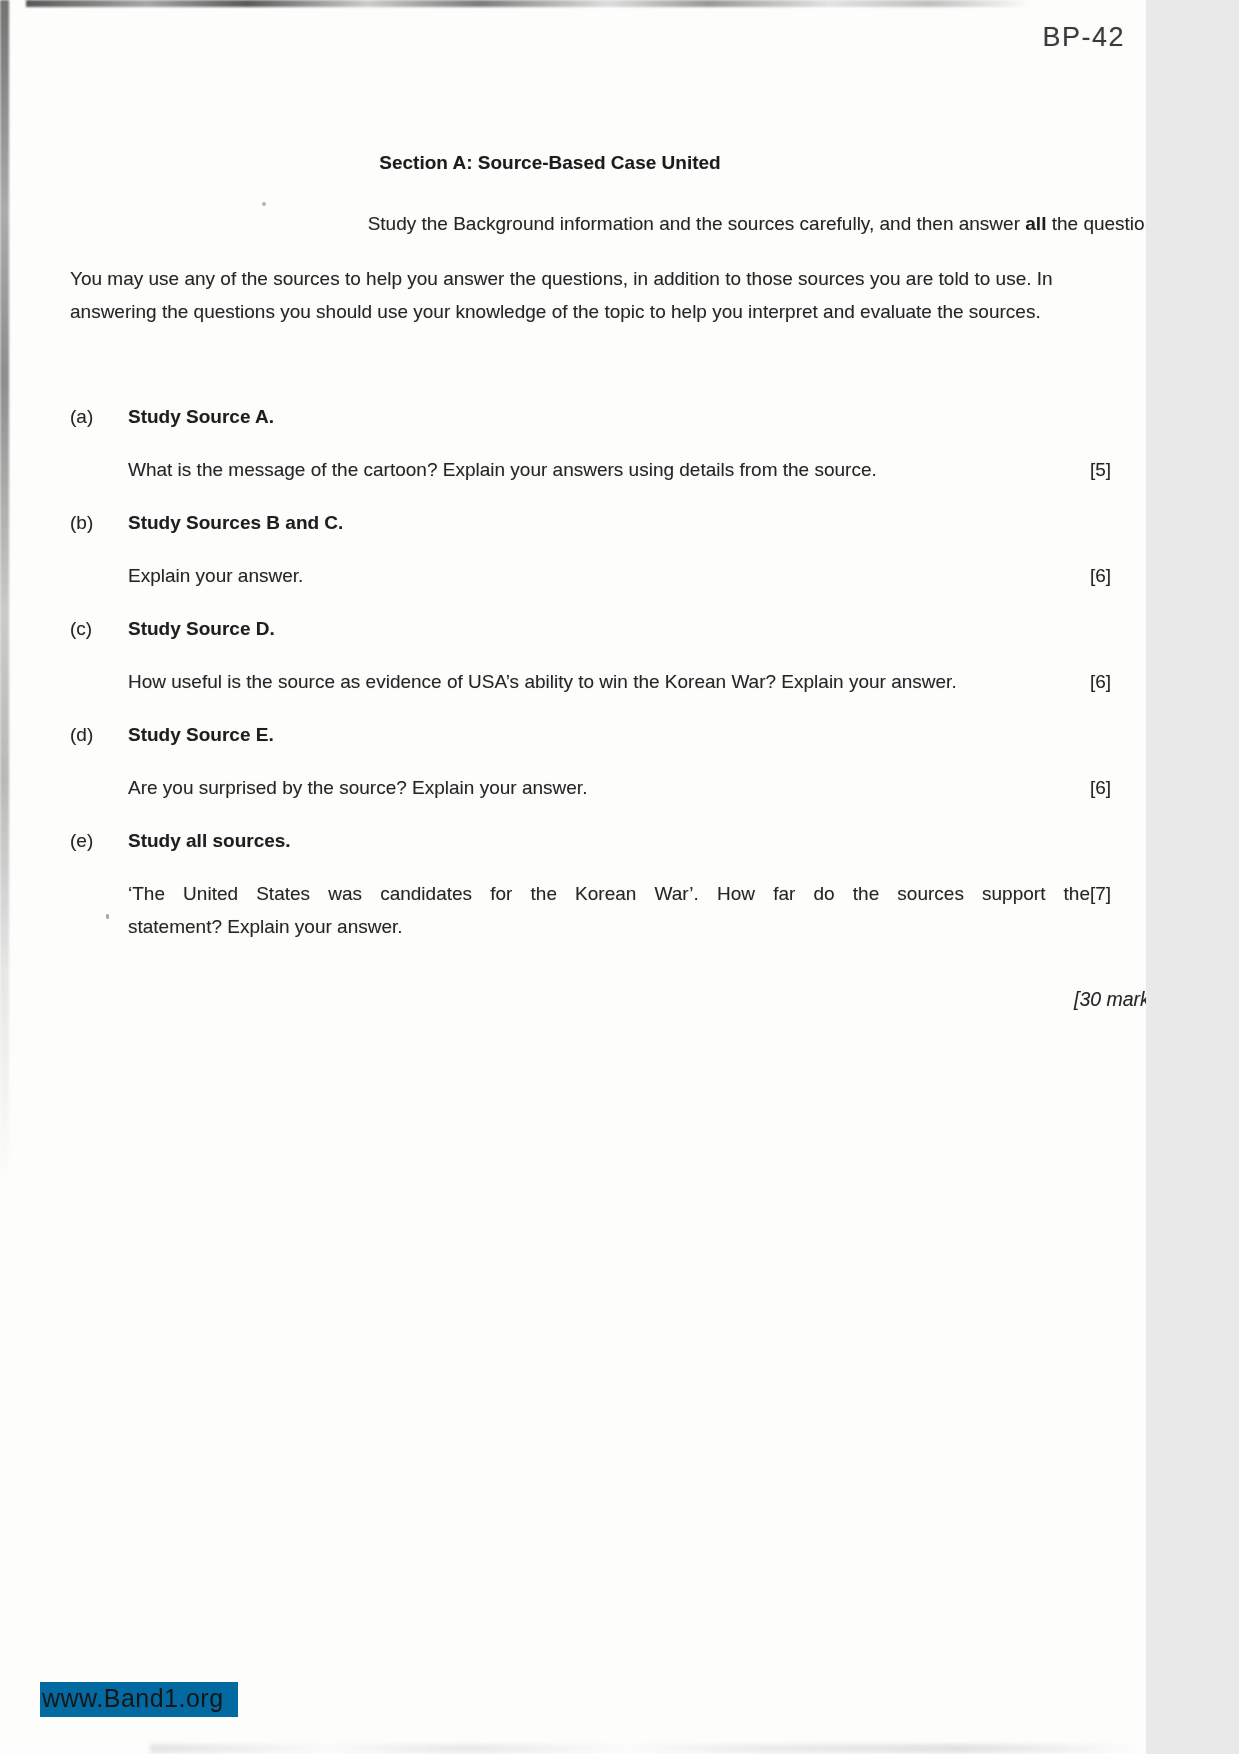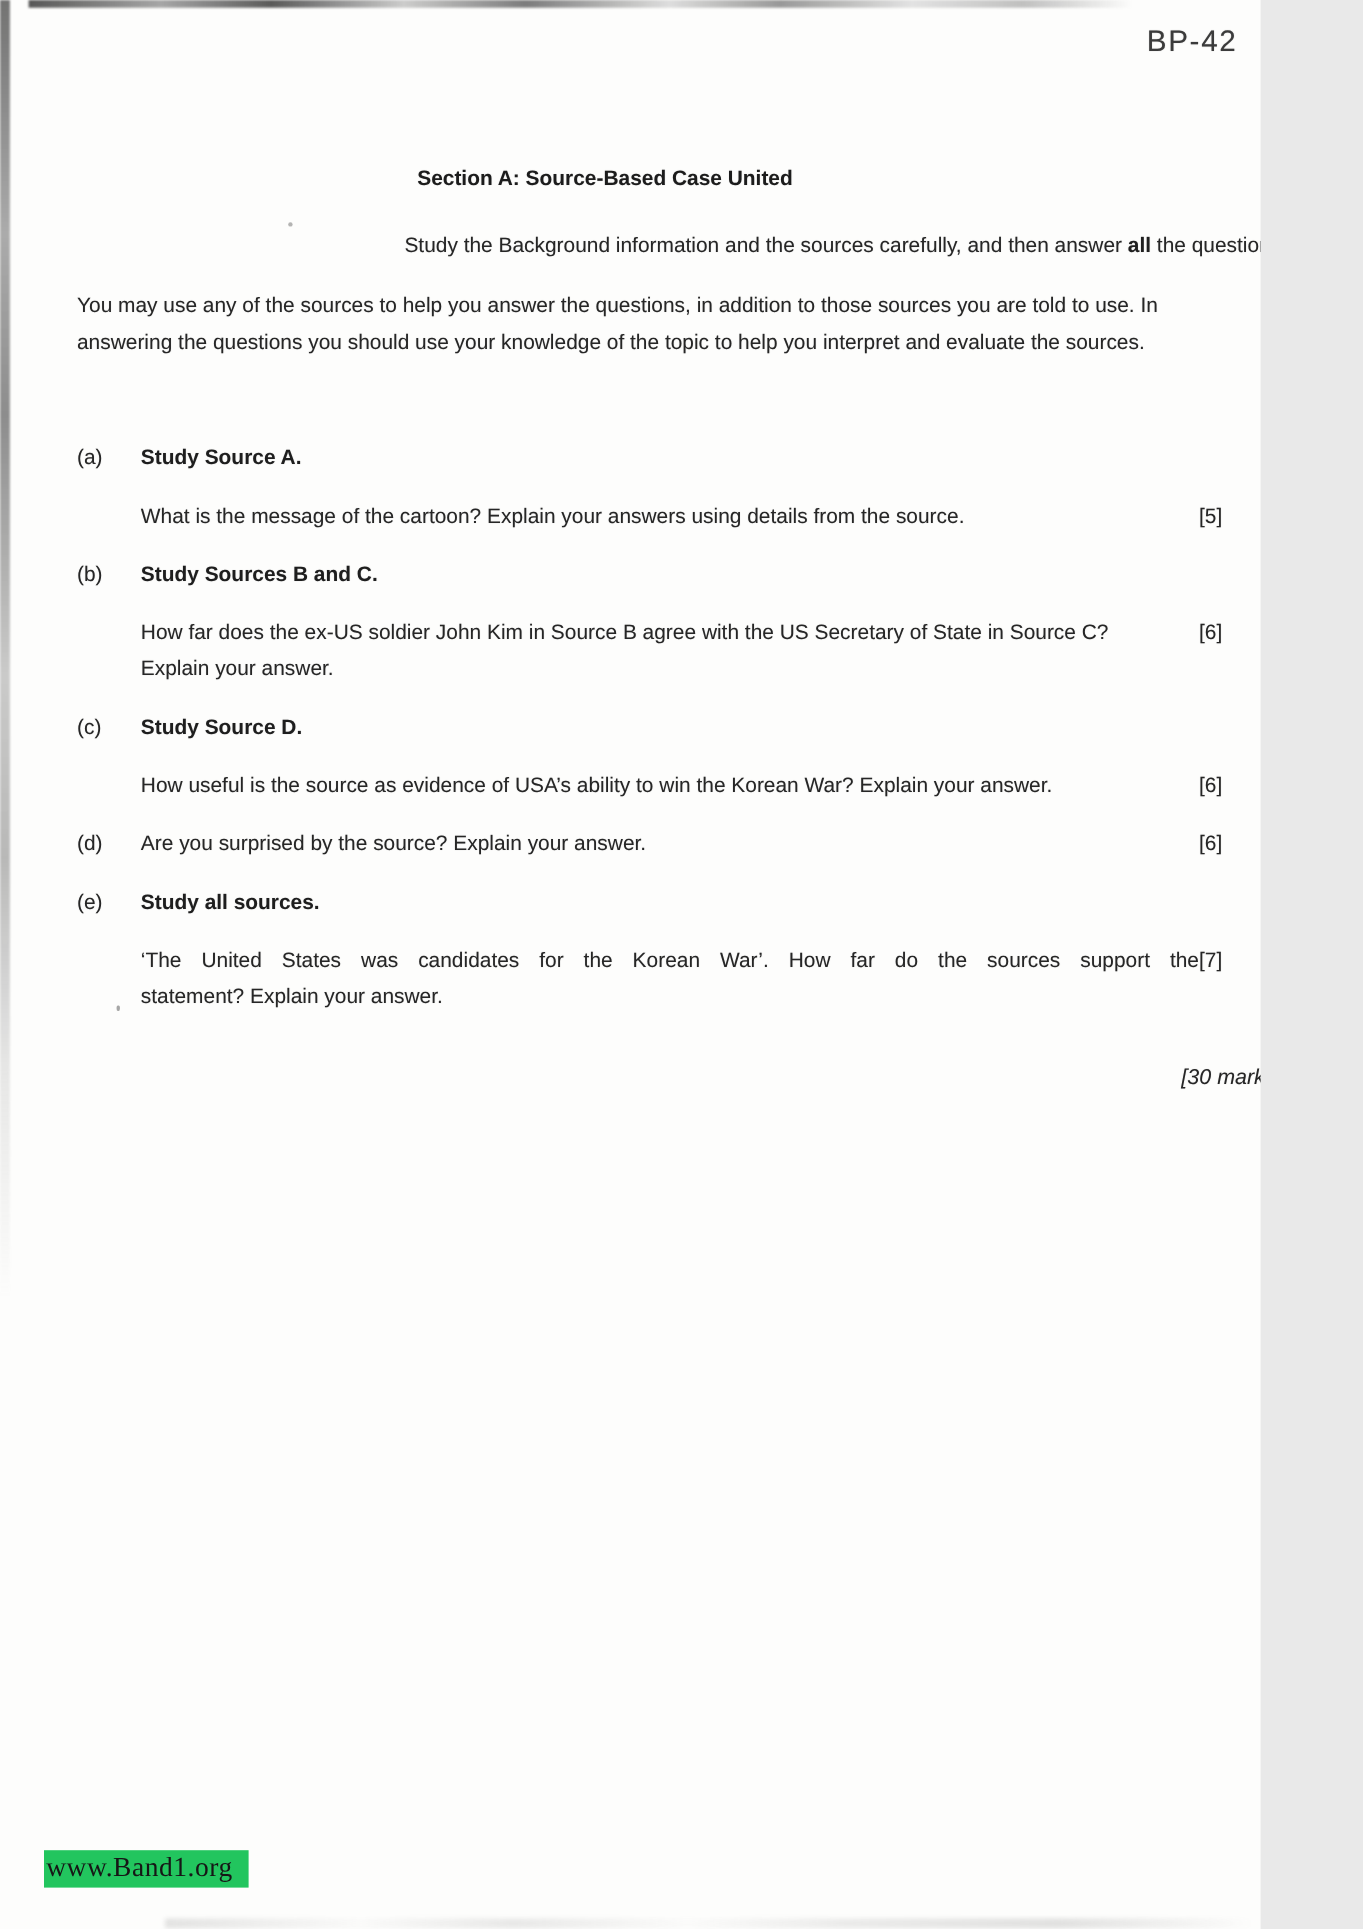--- a/index.html
+++ b/index.html
@@ -76,23 +76,23 @@
   .q-marks { margin-left: auto; padding-right: 5px; }
   .justify-line { text-align: justify; text-align-last: justify; }
 
   .total-marks {
     margin-top: 20px; width: 1095px; text-align: right;
     font-style: italic; font-size: 19.5px;
   }
 
   .watermark {
     position: absolute; left: 40px; top: 1682px;
-    font-family: Liberation Serif, serif;
+    font-family: Liberation Sans, sans-serif;
     font-size: 25px; color: #161616; letter-spacing: 0.5px;
-    background: #22c55e; padding: 2px 14px 4px 2px;
+    background: #0369a1; padding: 2px 14px 4px 2px;
   }
 </style>
 </head>
 <body>
 
 <div class="page">
 
   <div class="scan-top"></div>
   <div class="scan-left"></div>
   <div class="scan-bottom"></div>
@@ -129,21 +129,20 @@
           </div>
         </div>
       </div>
 
       <div class="q-row">
         <div class="q-label">(b)</div>
         <div>
           <div class="q-heading">Study Sources B and C.</div>
           <div class="q-body-row">
             <div class="q-text">
-              <div>How far does the ex-US soldier John Kim in Source B agree with the US Secretary of State in Source C?</div>
               <div>Explain your answer.</div>
             </div>
             <div class="q-marks">[6]</div>
           </div>
         </div>
       </div>
 
       <div class="q-row">
         <div class="q-label">(c)</div>
         <div>
@@ -153,20 +152,21 @@
               <div>How useful is the source as evidence of USA’s ability to win the Korean War? Explain your answer.</div>
             </div>
             <div class="q-marks">[6]</div>
           </div>
         </div>
       </div>
 
       <div class="q-row">
         <div class="q-label">(d)</div>
         <div>
+          <div class="q-heading">Study Source E.</div>
           <div class="q-body-row">
             <div class="q-text">
               <div>Are you surprised by the source? Explain your answer.</div>
             </div>
             <div class="q-marks">[6]</div>
           </div>
         </div>
       </div>
 
       <div class="q-row">

